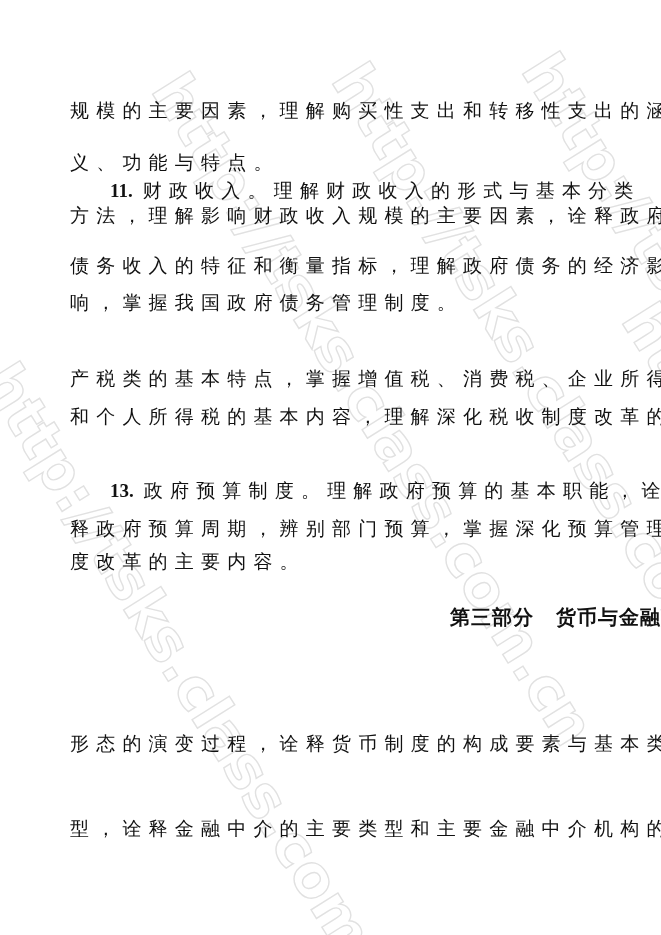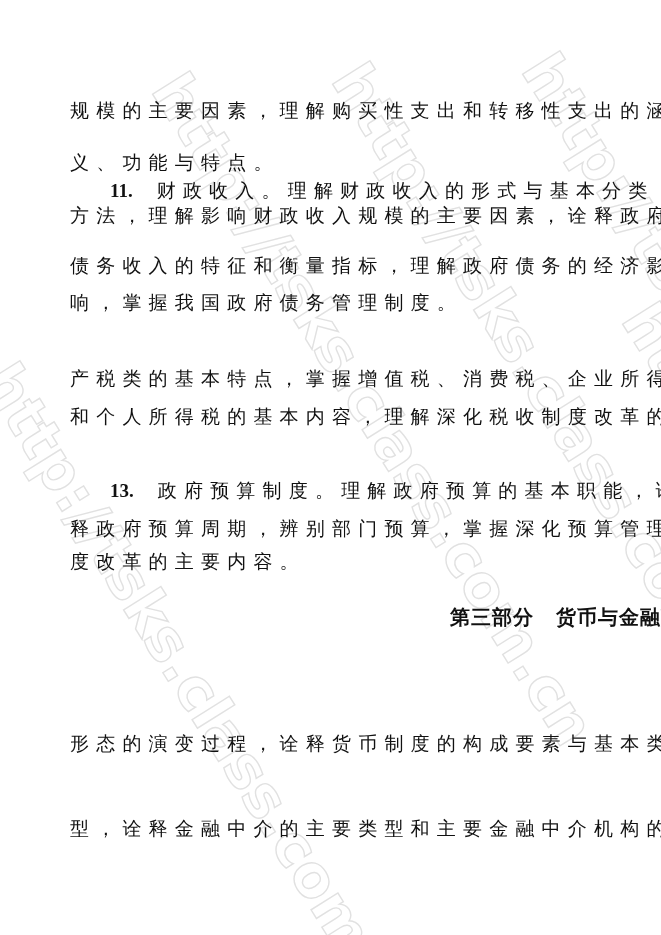--- a/index.html
+++ b/index.html
@@ -45,21 +45,21 @@
       text-align-last: left;
     }
     .line.indent {
       left: 110px;
       width: 482px;
     }
     .num {
       font-family: "Liberation Serif", serif;
       font-weight: bold;
       letter-spacing: 0;
-      margin-right: 24px;
+      margin-right: 10px;
     }
     .heading {
       position: absolute;
       left: 0;
       width: 661px;
       top: 603px;
       text-align: right;
       font-family: "DejaVu Serif", serif;
       font-weight: bold;
       font-size: 20px;

